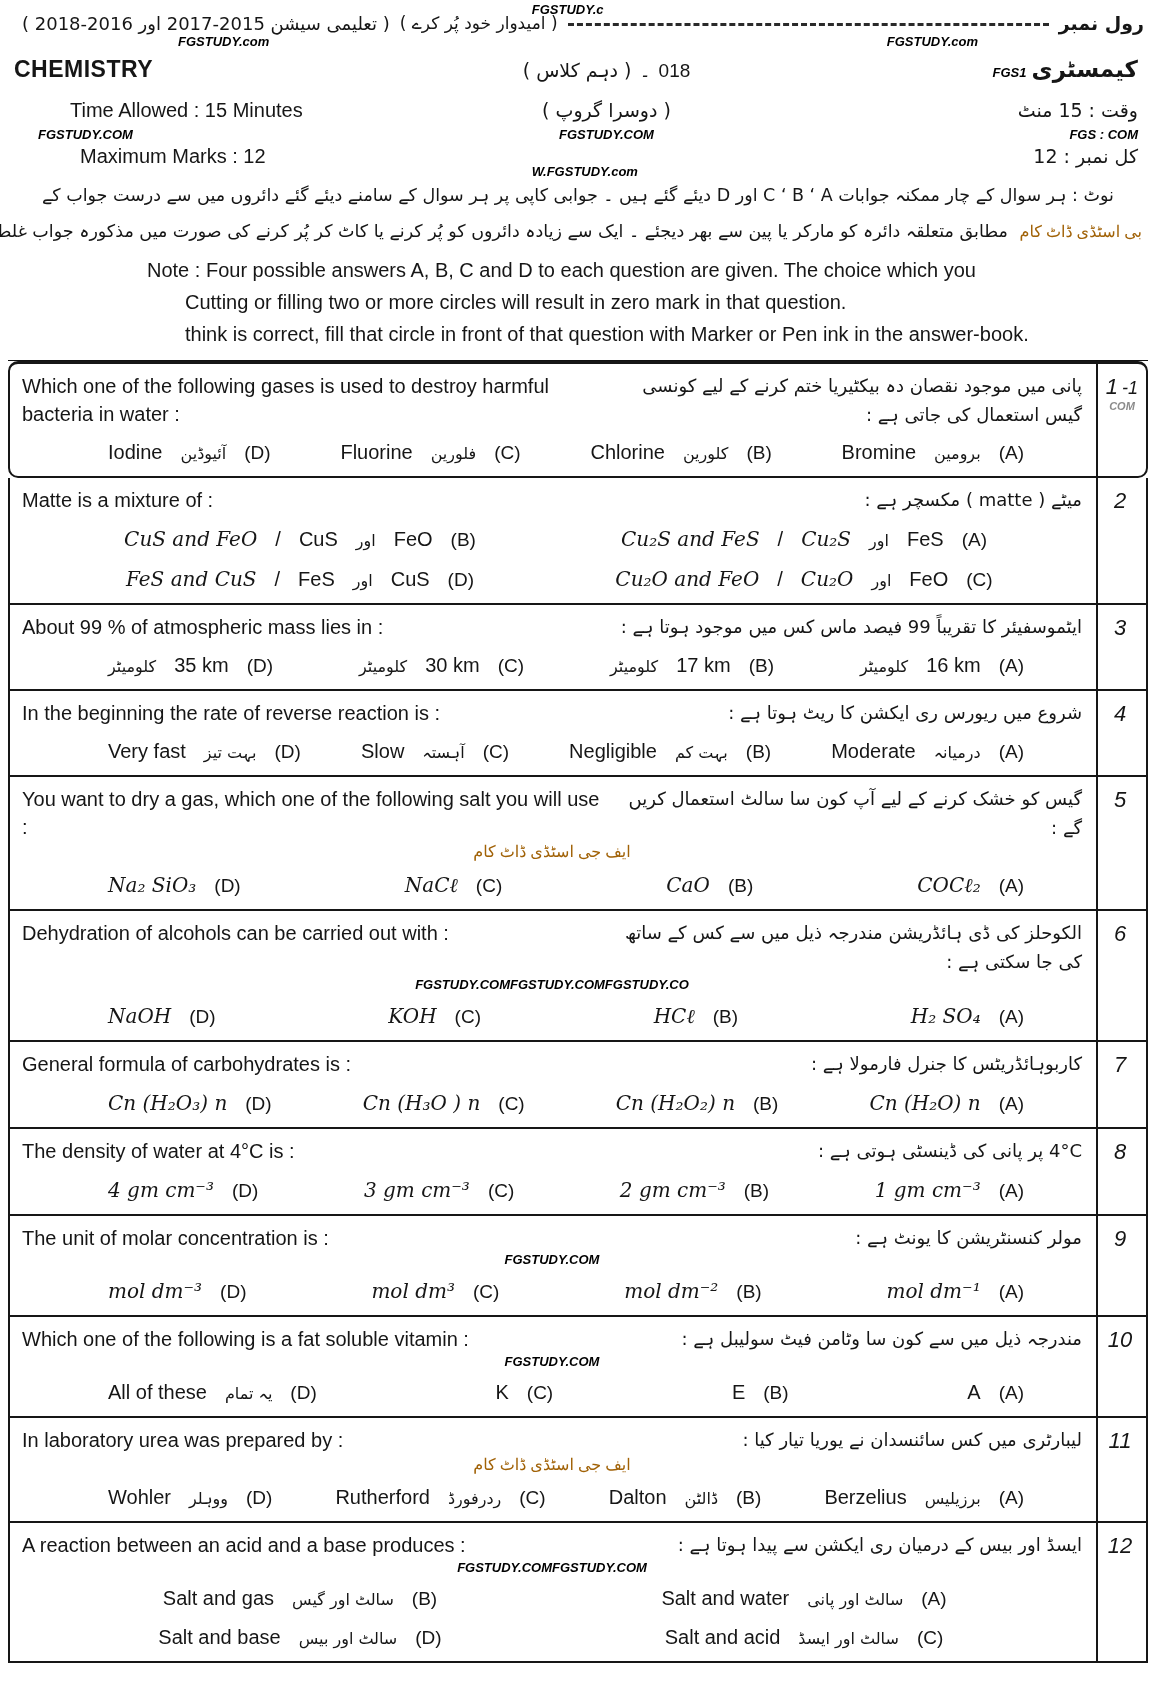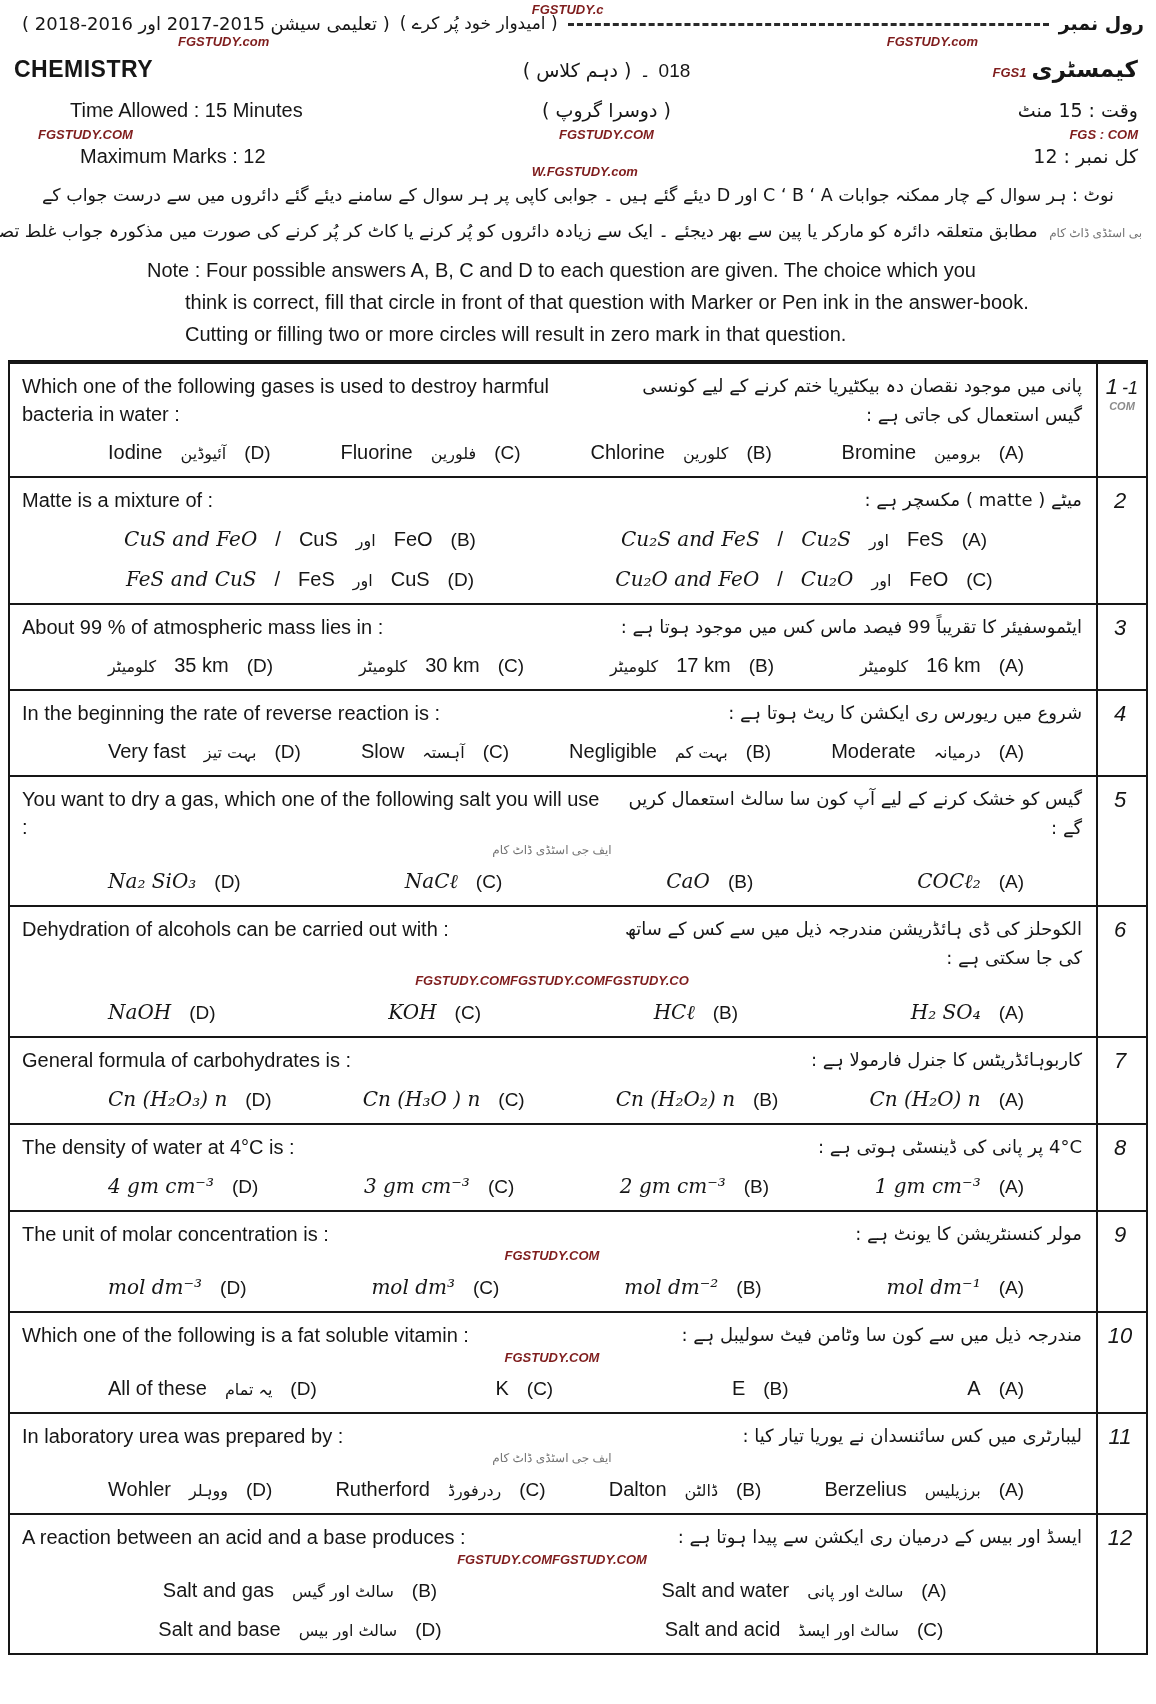--- a/index.html
+++ b/index.html
@@ -1,19 +1,19 @@
 <!DOCTYPE html>
 <html><head>
 <meta charset="utf-8">
 <style>
   html,body{margin:0;padding:0;background:#fff;}
   body{width:1156px;font-family:"Liberation Sans",sans-serif;color:#161616;}
   .page{position:relative;width:1156px;min-height:1704px;padding:6px 8px 0 8px;box-sizing:border-box;}
-  .wm{color:#7f1d1d;font-size:13px;font-weight:bold;font-style:italic;font-family:"Liberation Sans",sans-serif;}
-  .wm-ur{font-style:normal;font-family:Liberation Sans, sans-serif;font-size:12px;color:#737373;}
+  .wm{color:#000000;font-size:13px;font-weight:bold;font-style:italic;font-family:"Liberation Sans",sans-serif;}
+  .wm-ur{font-style:normal;font-family:Liberation Serif, serif;font-size:16px;color:#a16207;}
   .ur{font-family:"DejaVu Sans",sans-serif;}
 
   
   .roll-line{direction:rtl;display:flex;align-items:center;gap:10px;font-size:18px;padding:6px 4px 0 14px;font-family:"DejaVu Sans",sans-serif;}
   .roll-label{font-size:19px;font-weight:bold;white-space:nowrap;}
   .roll-dashes{flex:1;border-bottom:3px dashed #2a2a2a;height:2px;min-width:120px;}
   .roll-candidate,.roll-session{white-space:nowrap;font-size:17px;}
   .roll-session{font-size:18px;}
   .wm-top{position:absolute;top:2px;left:46%;}
   .roll-wm-row{display:flex;justify-content:space-between;padding:0 170px 0 170px;height:16px;}
@@ -45,21 +45,21 @@
   .note-ur{direction:rtl;font-family:"DejaVu Sans",sans-serif;font-size:17.5px;line-height:2.05;text-align:center;white-space:nowrap;}
   .note-ur .edge-wm{margin:0 6px;}
   .note-mid-wm{position:absolute;left:46%;margin-top:-14px;}
   .note-en{font-size:20px;line-height:1.6;margin:4px 0 10px 98px;}
   .note-en .cont{padding-left:38px;}
   .note-en div{white-space:nowrap;margin-left:41px;}
 
   
   .questions{margin-top:6px;border-top:1px solid #111;}
   .qrow{display:flex;flex-direction:row;border:2.5px solid #161616;border-top-width:0;}
-  .qrow:first-child{border-top-width:3px;}
+  .qrow:first-child{border-top-width:3px;border-radius:10px;}
   .qbody{flex:1;padding:8px 14px 10px 12px;box-sizing:border-box;}
   .qnum{width:50px;border-left:2.5px solid #161616;box-sizing:border-box;text-align:center;font-size:22px;padding-top:10px;font-style:italic;}
   .qnum-suffix{font-size:18px;margin-left:4px;}
   .qnum-wm{font-size:11px;color:#8b8b8b;font-weight:bold;}
   .qtext{display:flex;justify-content:space-between;align-items:flex-start;gap:14px;}
   .q-en{font-size:20px;max-width:56%;line-height:1.4;}
   .q-ur{direction:rtl;font-family:"DejaVu Sans",sans-serif;font-size:18px;max-width:44%;line-height:1.6;text-align:right;}
   .qwm-row{display:flex;justify-content:center;padding:0 140px;min-height:15px;align-items:center;}
   .opts{margin-top:10px;}
   .opts-row{display:flex;justify-content:space-between;align-items:baseline;padding:2px 58px 2px 86px;}
@@ -128,22 +128,22 @@
   <div class="note">
     <span class="wm note-mid-wm">W.FGSTUDY.com</span>
     <div class="note-ur">نوٹ : ہر سوال کے چار ممکنہ جوابات C ‘ B ‘ A اور D دیئے گئے ہیں ۔    جوابی کاپی پر ہر سوال کے سامنے دیئے گئے دائروں میں سے درست جواب کے</div>
     <div class="note-ur">
       <span class="wm-ur edge-wm">بی اسٹڈی ڈاٹ کام</span>
       <span>مطابق متعلقہ دائرہ کو مارکر یا پین سے بھر دیجئے ۔   ایک سے زیادہ دائروں کو پُر کرنے یا کاٹ کر پُر کرنے کی صورت میں مذکورہ جواب غلط تصور ہوگا ۔</span>
       
     </div>
     <div class="note-en">
       <div>Note : Four possible answers A, B, C and  D to  each  question are given. The choice which you</div>
+      <div class="cont">Cutting or filling two or more circles will result in zero mark in that question.</div>
       <div class="cont">think is correct, fill that circle in front of that question  with Marker or Pen ink in the answer-book.</div>
-      <div class="cont">Cutting or filling two or more circles will result in zero mark in that question.</div>
     </div>
   </div>
 
   <div class="questions">
     <div class="qrow">
       <div class="qbody">
         <div class="qtext">
           <div class="q-en">Which one of the following gases is used to destroy harmful bacteria in water :</div>
           <div class="q-ur">پانی میں موجود نقصان دہ بیکٹیریا ختم کرنے کے لیے کونسی گیس استعمال کی جاتی ہے :</div>
         </div>

